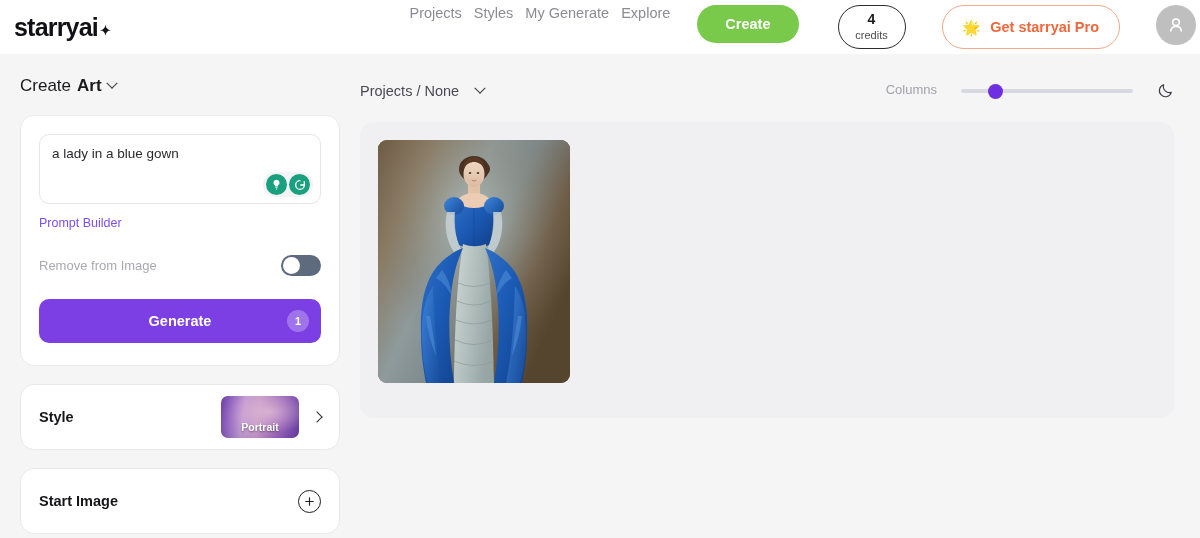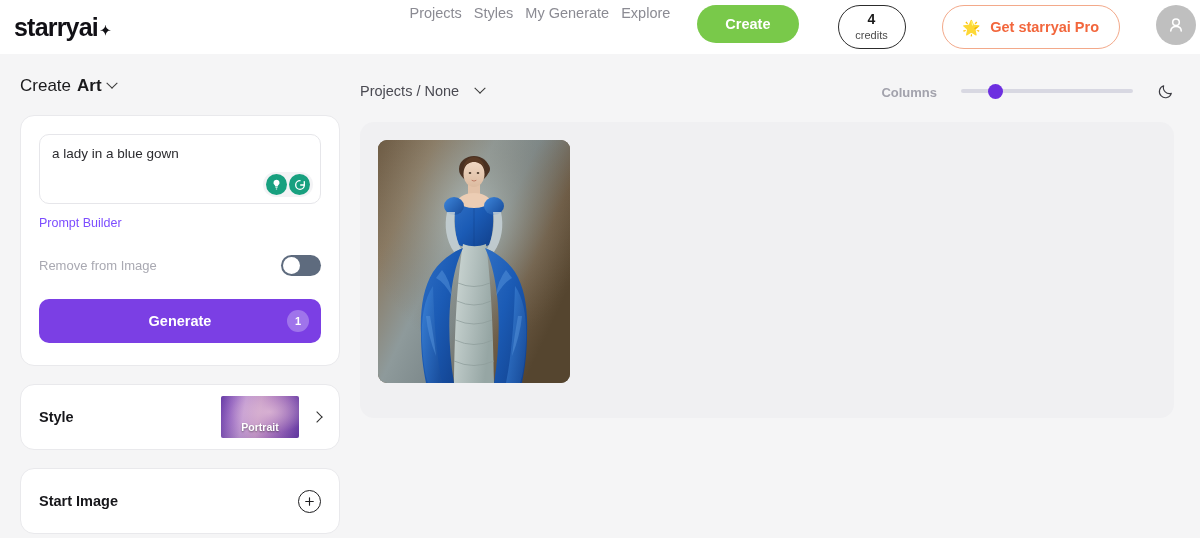--- a/index.html
+++ b/index.html
@@ -213,21 +213,21 @@
     display: flex;
     align-items: center;
     padding: 0 18px;
     justify-content: space-between;
     cursor: pointer;
   }
   .row-label { font-size: 14.5px; font-weight: 700; color: #16161a; }
   .row-right { display: flex; align-items: center; gap: 14px; }
   .style-thumb {
     width: 78px; height: 42px;
-    border-radius: 2px;
+    border-radius: 7px;
     position: relative;
     overflow: hidden;
     background:
       linear-gradient(100deg,
         #6a3fae 0%, #9b6fc6 14%, #c9a4d8 30%,
         #caa0c9 48%, #b07fc0 62%, #8b5bb4 80%, #5e37a2 100%);
   }
   .style-thumb::after {
     content: "";
     position: absolute; inset: 0;
@@ -269,23 +269,22 @@
     font-size: 14.5px;
     color: #4a4a52;
     display: flex;
     align-items: center;
     gap: 17px;
     cursor: pointer;
   }
   .main-controls {
     margin-left: auto;
     display: flex;
-    align-items: flex-end;
+    align-items: flex-start;
     gap: 24px;
-    font-weight: bold;
   }
   .columns-label { font-size: 13px; color: #a2a2ac; }
   .slider { width: 172px; height: 18px; position: relative; cursor: pointer; }
   .slider-track {
     position: absolute; top: 7px; left: 0; right: 0;
     height: 4px; border-radius: 2px;
     background: #d8d8e2;
   }
   .slider-thumb {
     position: absolute;

